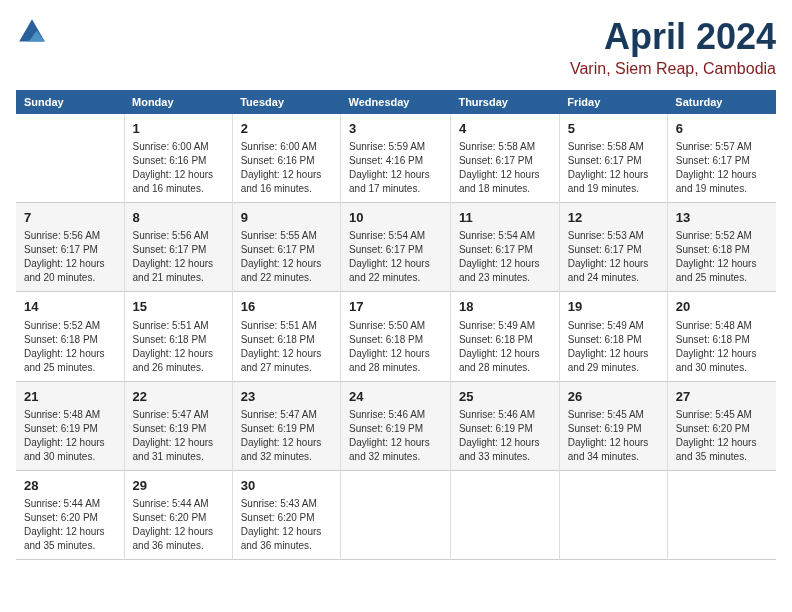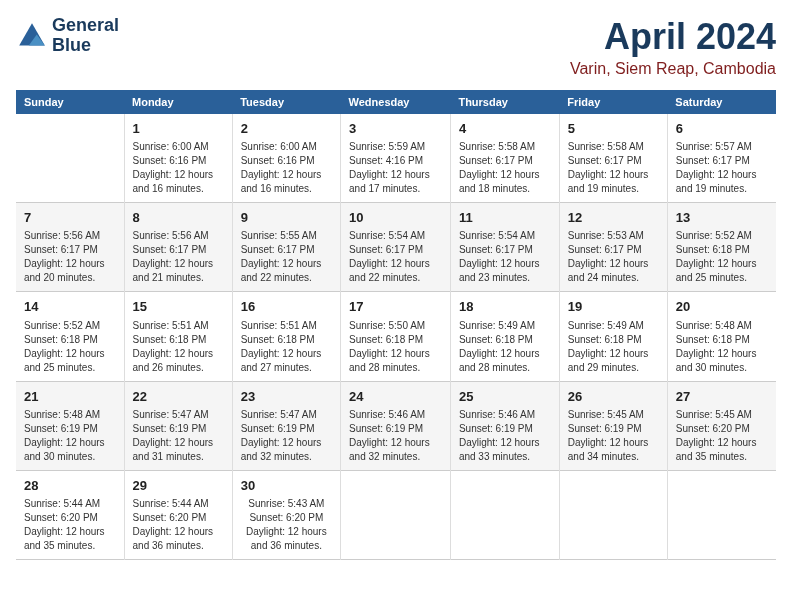--- a/index.html
+++ b/index.html
@@ -88,24 +88,20 @@
   </style>
 </head>
 <body>
 
 <div class="header">
   <div class="logo">
     <svg class="logo-icon" viewBox="0 0 40 40">
       <polygon points="20,4 36,32 4,32" fill="#2a6099"></polygon>
       <polygon points="26,18 36,32 16,32" fill="#4a90c4"></polygon>
     </svg>
-    <div class="logo-text">
-      <div>General</div>
-      <div>Blue</div>
-    </div>
   </div>
   <div class="title-block">
     <div class="main-title">April 2024</div>
     <div class="subtitle">Varin, Siem Reap, Cambodia</div>
   </div>
 </div>
 
 <table>
   <thead>
     <tr>
@@ -327,21 +323,21 @@
         </td>
         <td>
           <span class="day-num">29</span>
           <div class="day-info" style="white-space: pre-line;">Sunrise: 5:44 AM
 Sunset: 6:20 PM
 Daylight: 12 hours
 and 36 minutes.</div>
         </td>
         <td>
           <span class="day-num">30</span>
-          <div class="day-info" style="white-space: pre-line; text-align: center;">Sunrise: 5:43 AM
+          <div class="day-info" style="white-space: pre-line;">Sunrise: 5:43 AM
 Sunset: 6:20 PM
 Daylight: 12 hours
 and 36 minutes.</div>
         </td>
         <td></td>
         <td></td>
         <td></td>
         <td></td>
       </tr>
     </tbody>

